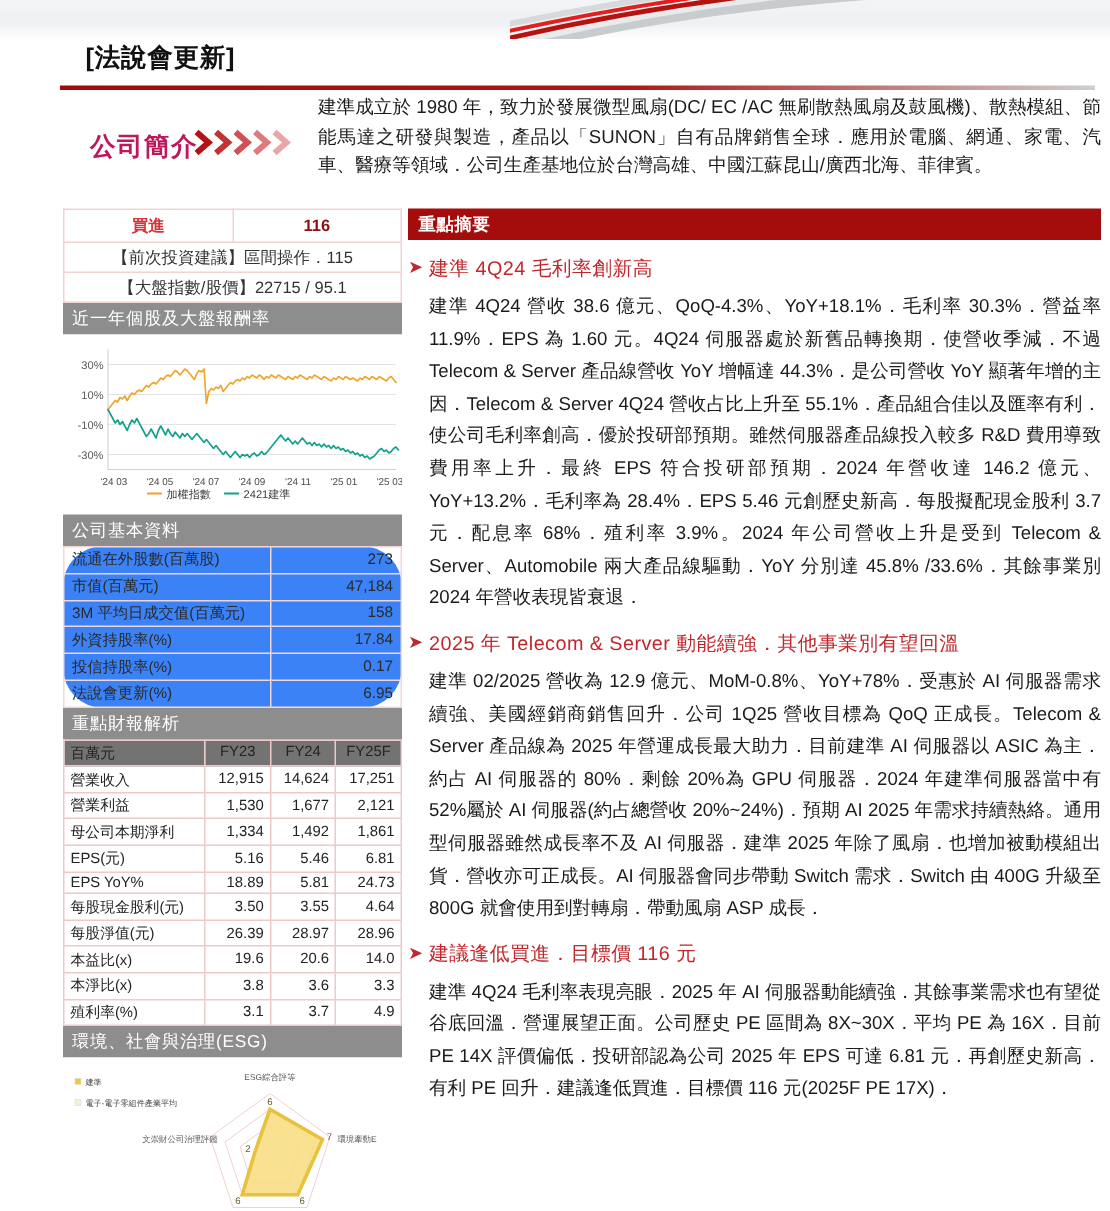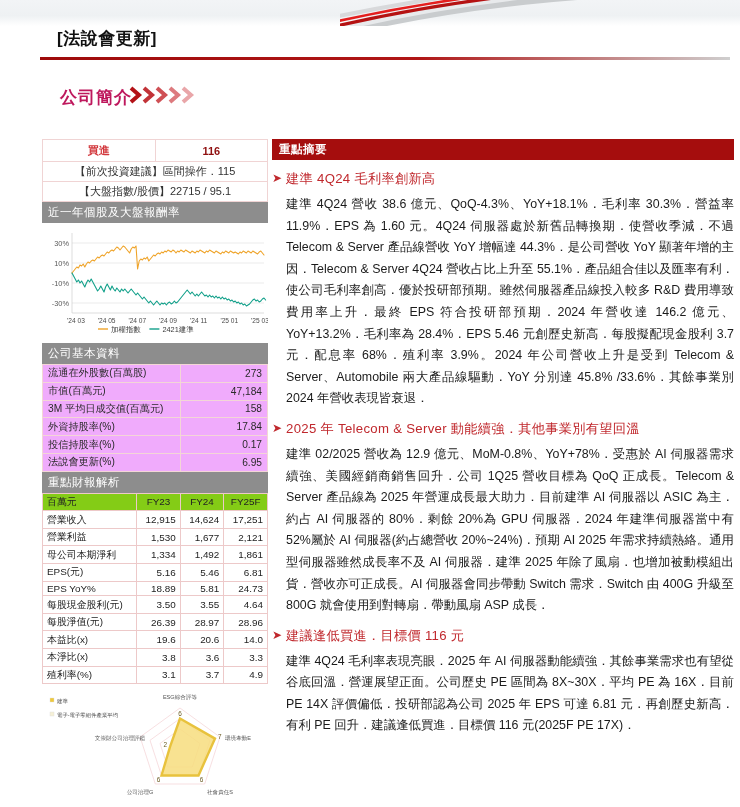--- a/index.html
+++ b/index.html
@@ -48,28 +48,28 @@
   .rating-main td{text-align:center;padding:3px 4px;}
   .rating-buy{color:#d2373c;font-size:15px;font-weight:bold;width:50%;}
   .rating-tp{color:#8f1010;font-size:15px;font-weight:bold;}
   .rating-note{color:#333;font-size:10.6px;text-align:center;}
 
   
   .chartbox{background:#fff;border:0;padding:2px 0 0 0;}
   .chart-svg{display:block;}
 
   
-  .basic-tbl{width:100%;border-collapse:collapse;background:#f0abfc;}
+  .basic-tbl{width:100%;border-collapse:collapse;background:#3b82f6;border-radius:27px;}
   .basic-tbl td{border:1px solid #f3d6d6;font-size:10.2px;padding:1.4px 5px;color:#2a2a2a;}
   .basic-tbl td.v{text-align:right;width:76px;}
 
   
   .fin-tbl{width:100%;border-collapse:collapse;background:#fff;}
   .fin-tbl th,.fin-tbl td{border:1px solid #edc9c9;font-size:9.9px;padding:1.3px 4px;color:#232323;}
-  .fin-tbl th{background:#84cc16;font-weight:normal;text-align:center;}
+  .fin-tbl th{background:#737373;font-weight:normal;text-align:center;}
   .fin-tbl th.lbl{text-align:left;}
   .fin-tbl td.lbl{text-align:left;}
   .fin-tbl td.num{text-align:right;}
 
   
   .esgbox{background:#fff;padding:2px 0 0 0;}
   .esg-svg{display:block;}
 
   
   .right-col{position:absolute;left:272px;top:139px;width:462px;}
@@ -103,20 +103,21 @@
     <svg width="76" height="22" viewBox="0 0 76 22">
       <g fill="none" stroke-width="4" stroke-linecap="butt">
         <path d="M3,4 L11,11 L3,18" stroke="#b31217"></path>
         <path d="M16,4 L24,11 L16,18" stroke="#c23338"></path>
         <path d="M29,4 L37,11 L29,18" stroke="#cf5055"></path>
         <path d="M42,4 L50,11 L42,18" stroke="#dd7a7e"></path>
         <path d="M55,4 L63,11 L55,18" stroke="#e9a6a9"></path>
       </g>
     </svg>
   </div>
+  <div class="intro-text">建準成立於 1980 年，致力於發展微型風扇(DC/ EC /AC 無刷散熱風扇及鼓風機)、散熱模組、節能馬達之研發與製造，產品以「SUNON」自有品牌銷售全球．應用於電腦、網通、家電、汽車、醫療等領域．公司生產基地位於台灣高雄、中國江蘇昆山/廣西北海、菲律賓。</div>
 
   <div class="left-col">
 
     <div class="blk">
       <table class="rating-tbl">
         <tbody>
             <tr class="rating-main">
           <td class="rating-buy">買進</td>
           <td class="rating-tp">116</td>
         </tr>
@@ -263,20 +264,21 @@
               <td class="lbl">殖利率(%)</td>
               <td class="num">3.1</td>
               <td class="num">3.7</td>
               <td class="num">4.9</td>
             </tr>
           </tbody>
       </table>
     </div>
 
     <div class="blk">
+      <div class="bar-gray">環境、社會與治理(ESG)</div>
       <div class="esgbox">
         <svg class="esg-svg" id="esgChart" width="226" height="118" viewBox="0 0 226 118">
             <path d="M138.0,22.0 L177.9,51.0 L162.7,98.0 L113.3,98.0 L98.1,51.0 Z" fill="none" stroke="#f2c9cd" stroke-width="0.6"></path>
             <path d="M138.0,32.5 L168.0,54.3 L156.5,89.5 L119.5,89.5 L108.0,54.3 Z" fill="none" stroke="#f2c9cd" stroke-width="0.6"></path>
             <path d="M138.0,43.0 L158.0,57.5 L150.3,81.0 L125.7,81.0 L118.0,57.5 Z" fill="none" stroke="#f2c9cd" stroke-width="0.6"></path>
             <path d="M138.0,32.5 L173.0,52.6 L156.5,89.5 L119.5,89.5 L128.0,60.8 Z" fill="#f7dd7e" stroke="#e8c23d" stroke-width="2.4" fill-opacity="0.85"></path>
             <text x="138" y="29.512499999999996" text-anchor="middle" font-size="6.4" fill="#6a5a20" font-family="&quot;Liberation Sans&quot;,sans-serif">6</text>
             <text x="177.69472134886897" y="53.102403197275635" text-anchor="middle" font-size="6.4" fill="#6a5a20" font-family="&quot;Liberation Sans&quot;,sans-serif">7</text>
             <text x="159.4468143930216" y="95.5190075822559" text-anchor="middle" font-size="6.4" fill="#6a5a20" font-family="&quot;Liberation Sans&quot;,sans-serif">6</text>
             <text x="116.55318560697839" y="95.5190075822559" text-anchor="middle" font-size="6.4" fill="#6a5a20" font-family="&quot;Liberation Sans&quot;,sans-serif">6</text>

